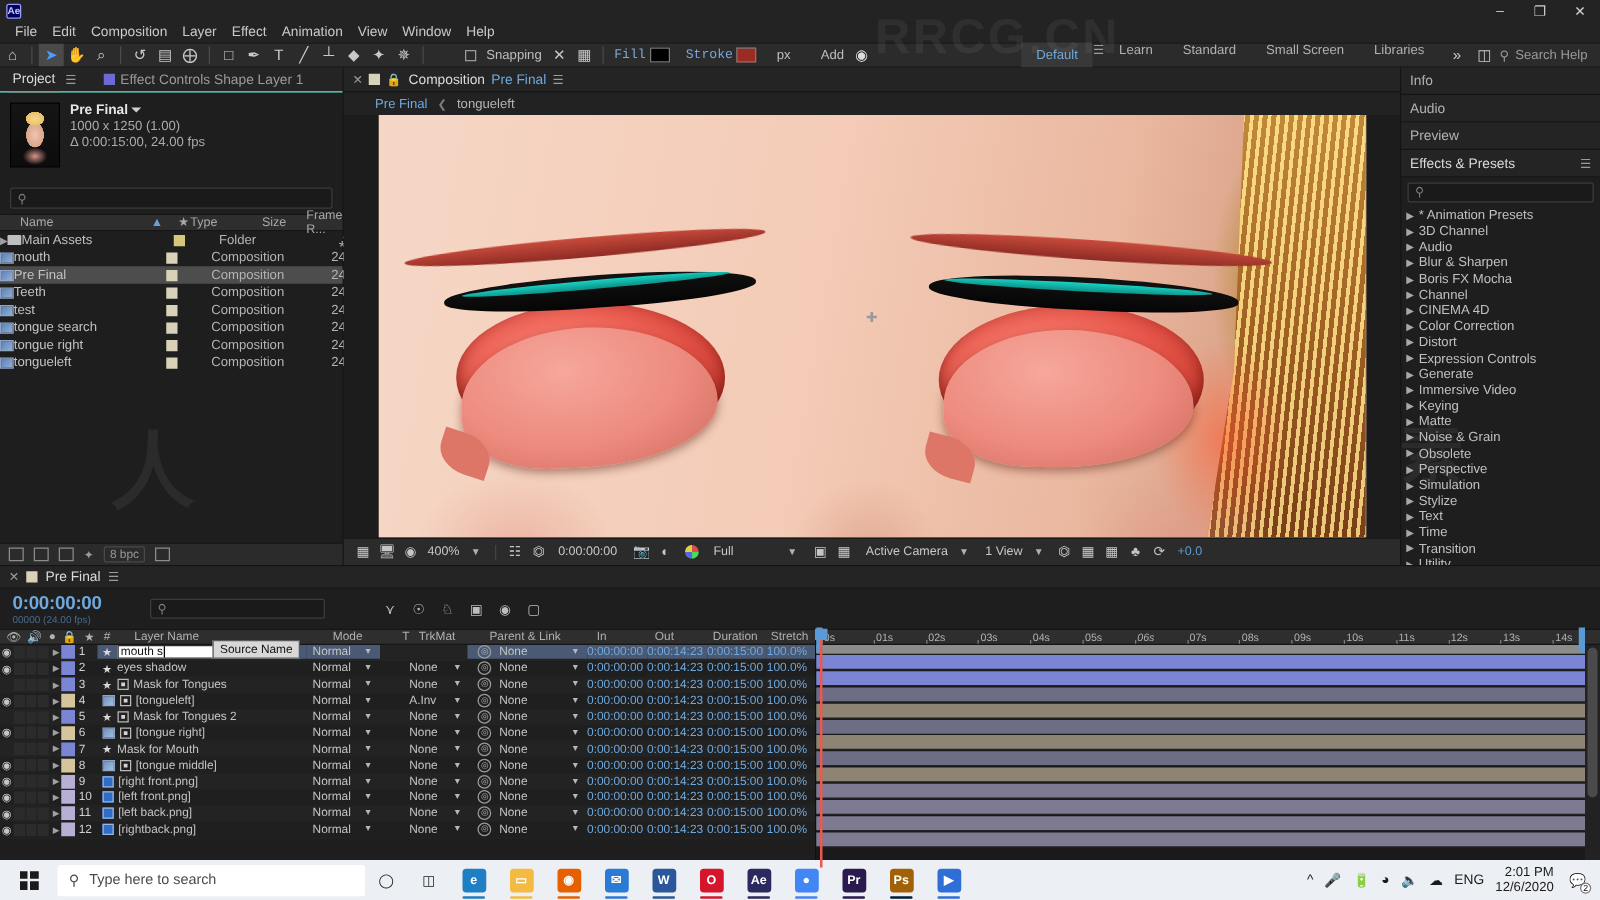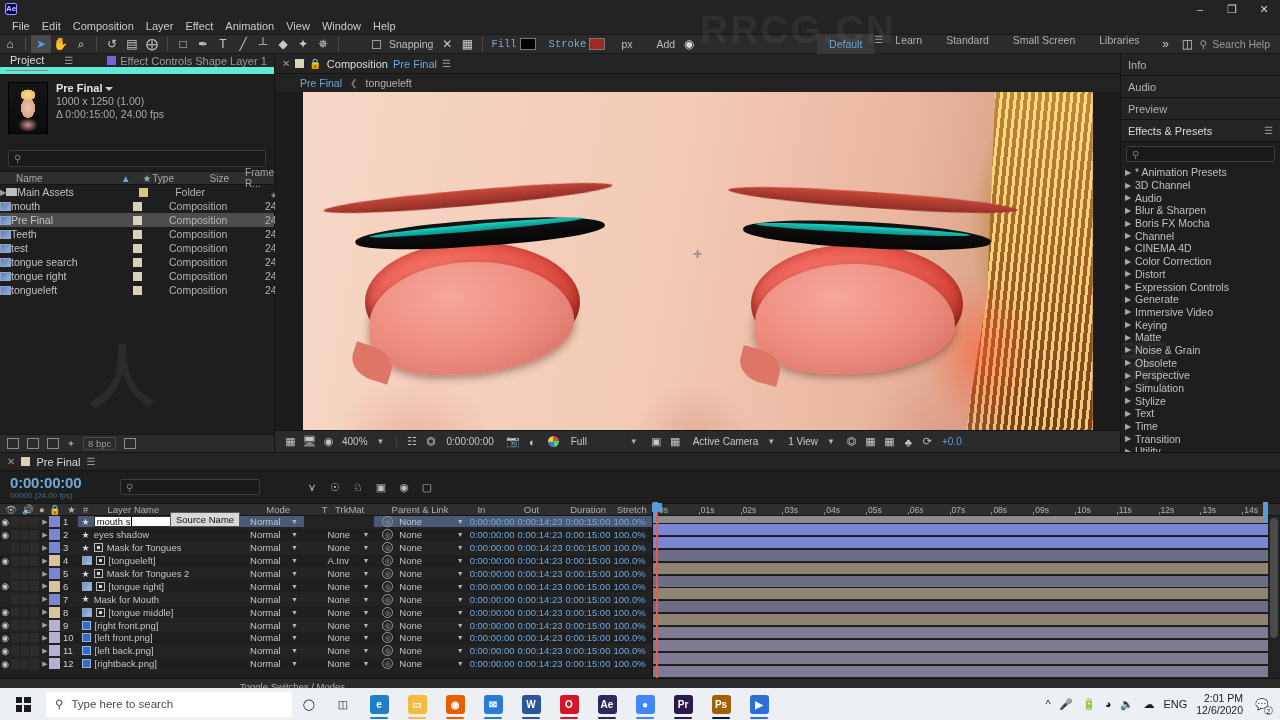--- a/index.html
+++ b/index.html
@@ -50,21 +50,21 @@
   .tb-lbl-blue { color:#7aa7d8; font-size:10.5px; padding:0 3px;font-family:Liberation Mono, monospace; }
   .ws-item { font-size:10.5px; color:#b0b0b0; padding:0 12px; }
   .ws-item.active { color:#6fa8dc; background:#383838; height:20px; display:flex; align-items:center; }
   .search-help { display:flex;align-items:center;color:#9a9a9a;font-size:10.5px; gap:5px; }
 
   
   .main { display:flex; height:398px; }
 
   
   .leftcol { width:275px; background:#1e1e1e; border-right:1px solid #141414; display:flex; flex-direction:column; }
-  .panel-tabs { height:20px; background:#242424; display:flex; align-items:center; gap:16px; padding-left:6px; border-bottom:7px solid #5eead4;}
+  .panel-tabs { height:20px; background:#242424; display:flex; align-items:center; gap:4px; padding-left:6px; border-bottom:1px solid #5eead4;}
   .ptab { font-size:11px; color:#9b9b9b; padding:0 4px; height:20px; display:flex; align-items:center; gap:4px;}
   .ptab.active { color:#dcdcdc; border-bottom:1px solid #8a8a8a; }
   .ptab-ic { width:9px;height:9px;background:#6a6ad0; display:inline-block;}
   .hamb { color:#9b9b9b; font-size:10px; }
 
   .proj-info { display:flex; padding:8px 6px 6px 8px; height:72px; }
   .thumb {
     width:40px;height:52px;border:1px solid #000; flex:0 0 auto;
     background:
       radial-gradient(ellipse 12px 9px at 50% 24%, #f6d98a 0%, #e8c06a 60%, rgba(0,0,0,0) 62%),
@@ -1283,23 +1283,20 @@
           </div>
         <div class="cti" style="left:3px; height:100%;">
           <div class="cti-head"></div>
         </div>
         <div class="tl-scroll-v">
           <div class="tl-scroll-thumb"></div>
         </div>
       </div>
     </div>
 
-    <div class="tl-footer">
-      <span>Toggle Switches / Modes</span>
-    </div>
   </div>
 
   <div class="tooltip">Source Name</div>
 
   <div class="wm wm1">RRCG.CN</div>
   <div class="wm wm2">人</div>
   <div class="wm wm4">素</div>
 
   <div class="taskbar">
     <div class="tb-start">

